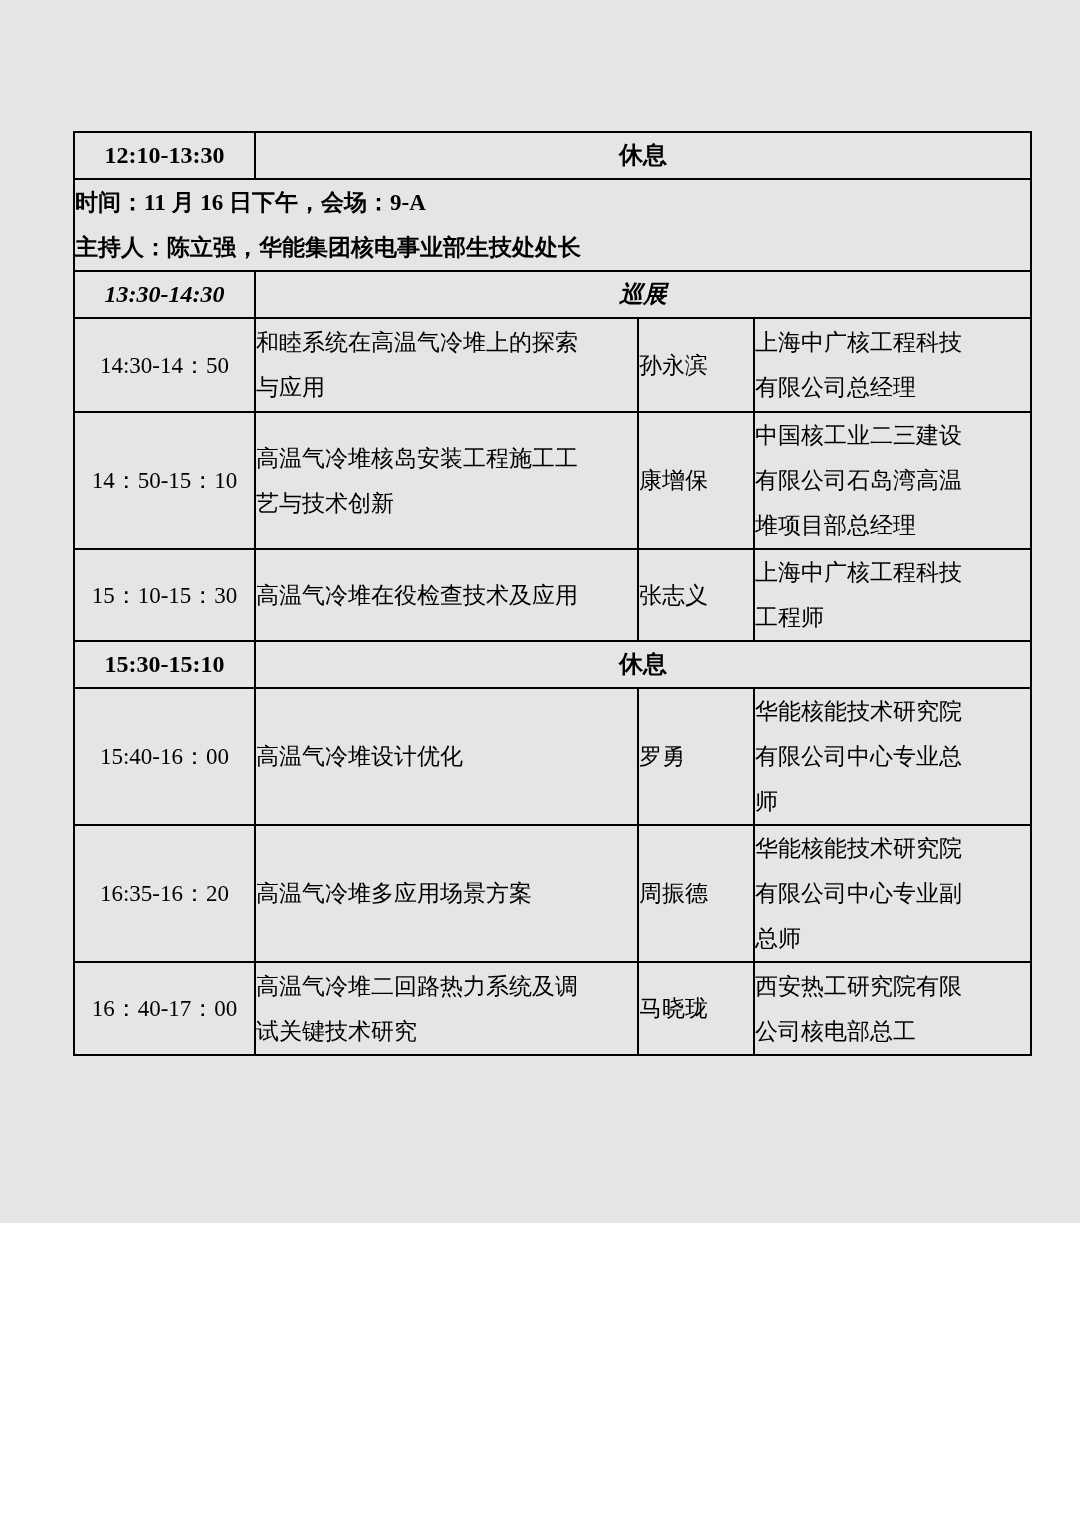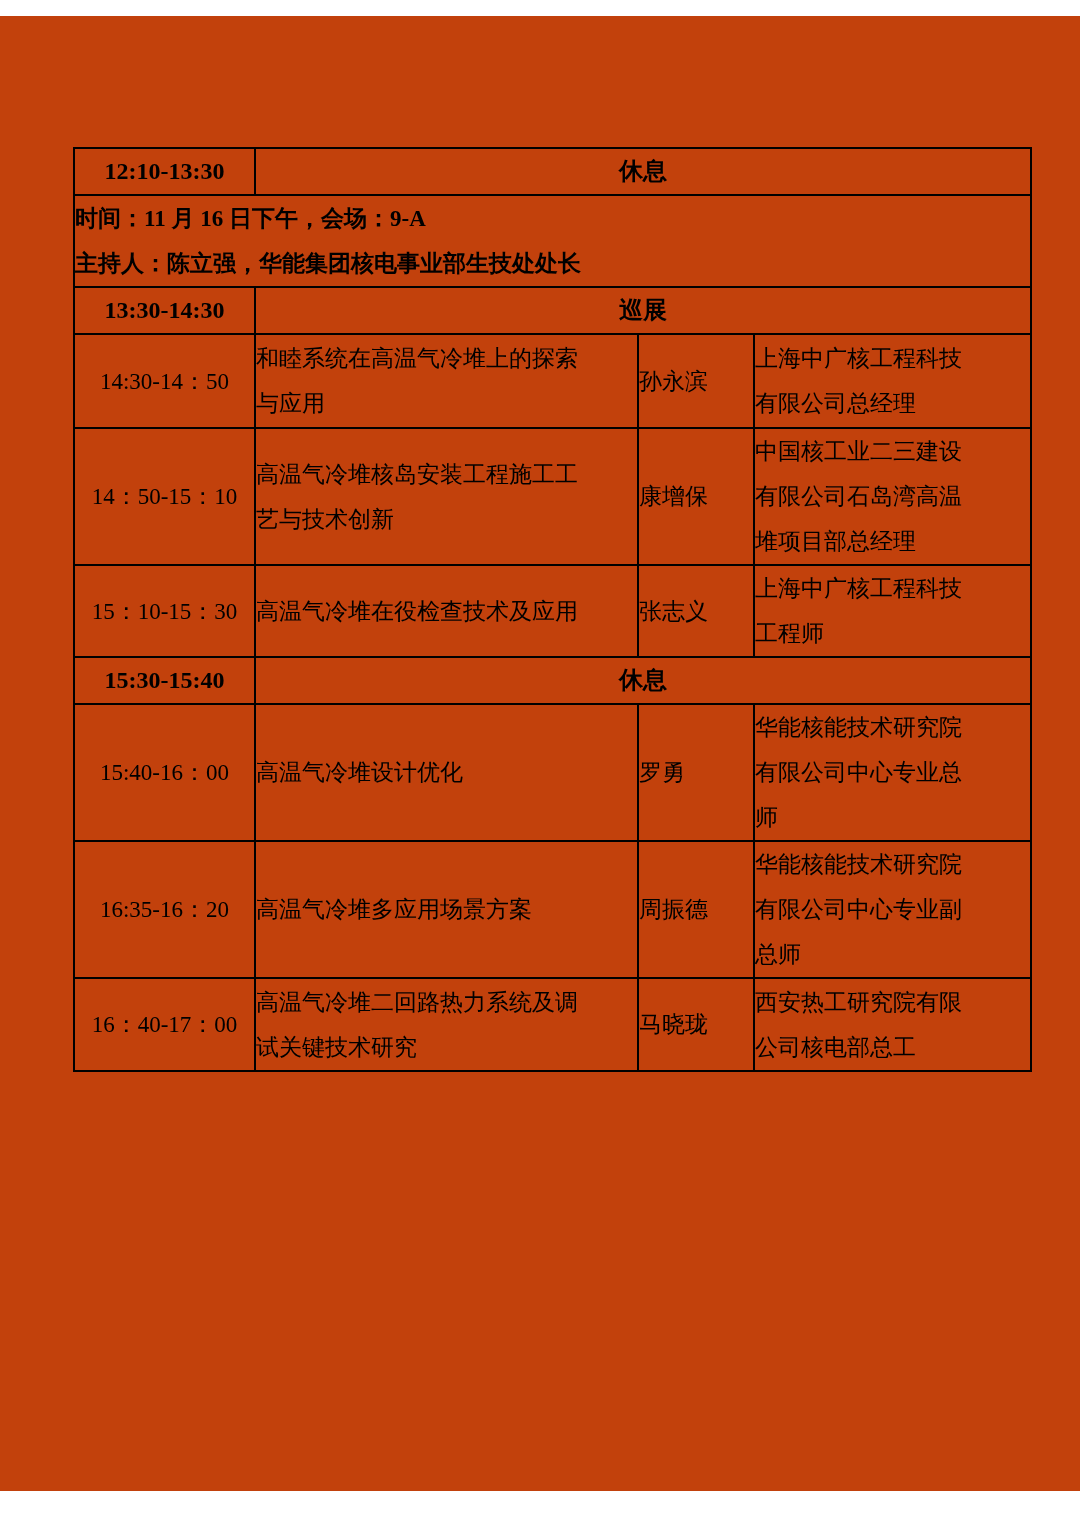--- a/index.html
+++ b/index.html
@@ -3,26 +3,25 @@
 <meta charset="utf-8">
 <style>
   html, body {
     margin: 0;
     padding: 0;
     background: #ffffff;
   }
   .page {
     position: relative;
     width: 1080px;
-    height: 1475px;
-    background: #c2410c;
+    height: 1223px;
+    background: #e5e5e5;
     color: #000000;
     font-family: "Liberation Serif", "DejaVu Serif", serif;
     overflow: hidden;
-    margin-top: 16px;
   }
   table.schedule {
     position: absolute;
     left: 73px;
     top: 131px;
     width: 957px;
     border-collapse: collapse;
     table-layout: fixed;
   }
   table.schedule td {
@@ -56,21 +55,21 @@
     font-weight: bold;
     font-size: 24px;
     text-align: left;
     padding: 0 15px;
     white-space: pre-line;
     line-height: 45px;
   }
   
   tr.r0  { height: 46px; }
   tr.r1  { height: 91px; padding-left: 13px; }
-  tr.r2  { height: 45px; }
+  tr.r2  { height: 45px; font-style: italic; }
   tr.r3  { height: 94px; }
   tr.r4  { height: 136px; }
   tr.r5  { height: 92px; }
   tr.r6  { height: 45px; }
   tr.r7  { height: 137px; }
   tr.r8  { height: 136px; }
   tr.r9  { height: 92px; }
   tr.r10 { height: 93px; padding-left: 10px; }
 </style>
 </head>
@@ -122,21 +121,21 @@
 
     <tr class="r5">
       <td class="time-cell">15：10-15：30</td>
       <td class="title-cell">高温气冷堆在役检查技术及应用</td>
       <td class="speaker-cell">张志义</td>
       <td class="affil-cell">上海中广核工程科技
 工程师</td>
     </tr>
 
     <tr class="r6 bold-row">
-      <td class="time-cell">15:30-15:40</td>
+      <td class="time-cell">15:30-15:10</td>
       <td class="break-label-cell" colspan="3">休息</td>
     </tr>
 
     <tr class="r7">
       <td class="time-cell">15:40-16：00</td>
       <td class="title-cell">高温气冷堆设计优化</td>
       <td class="speaker-cell">罗勇</td>
       <td class="affil-cell">华能核能技术研究院
 有限公司中心专业总
 师</td>

